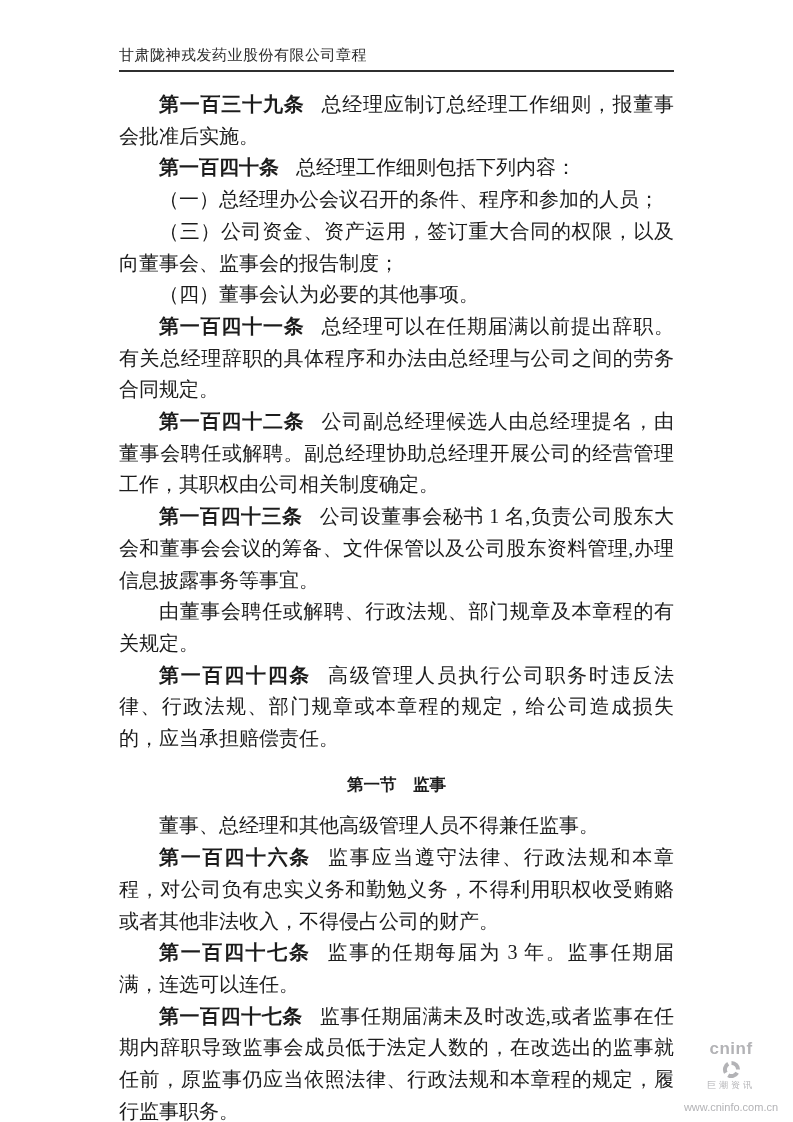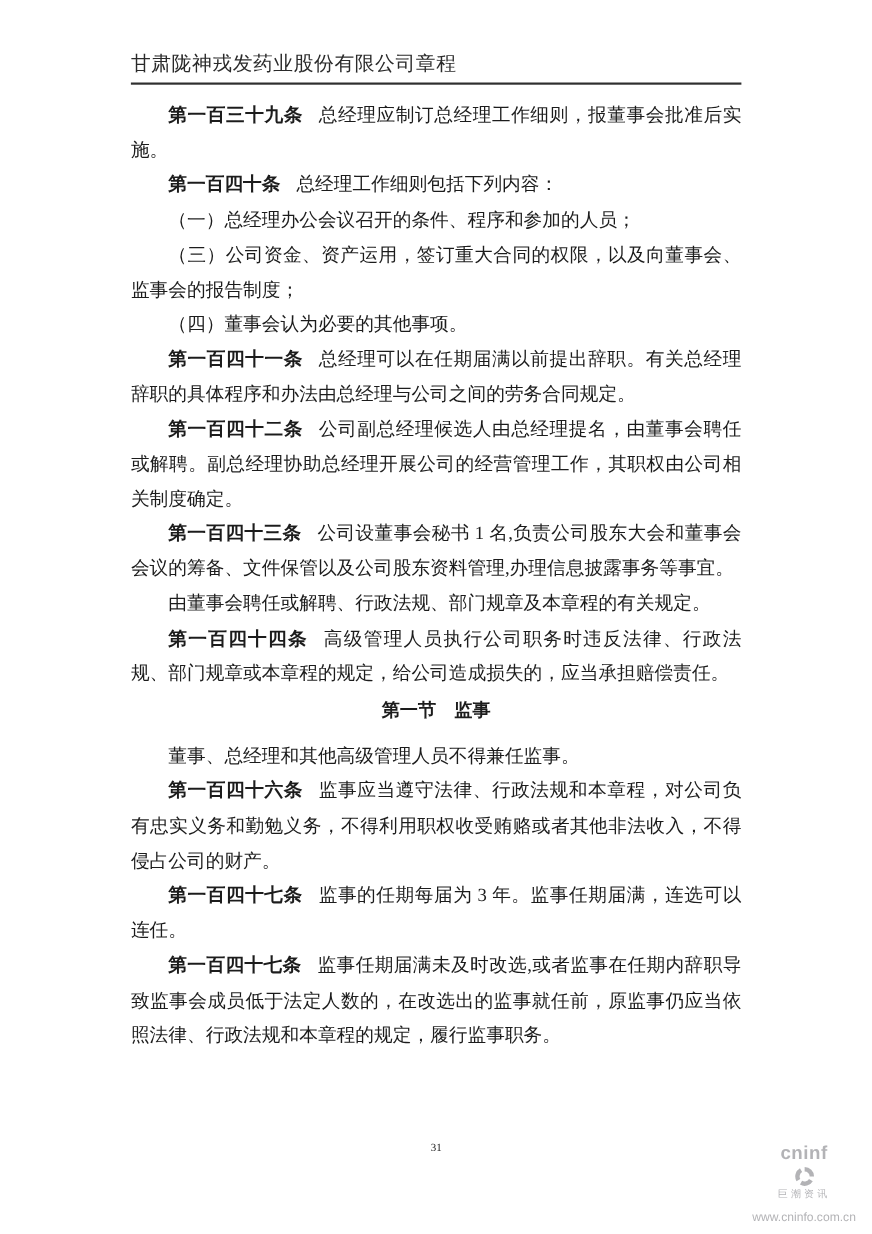--- a/index.html
+++ b/index.html
@@ -8,33 +8,33 @@
     width:793px;height:1122px;
     margin:0 auto;
     background:#ffffff;
     font-family:"Liberation Serif","DejaVu Serif",serif;
     color:#1c1c1c;
     overflow:hidden;
   }
   .header{
     position:absolute;
     left:119px;width:555px;top:46px;
-    font-size:18px;
+    font-size:15px;
     letter-spacing:0.5px;
     color:#2a2a2a;
     padding-bottom:5px;
     border-bottom:2px solid #2f2f2f;
   }
   .doc-body{
     position:absolute;
     left:119px;width:555px;top:89px;
   }
   .doc-body p{
     margin:0;
-    font-size:17px;
+    font-size:20px;
     line-height:31.7px;
     text-align:justify;
   }
   .doc-body p.article,
   .doc-body p.body{
     text-indent:2em;
   }
   .doc-body p b.num{
     font-weight:bold;
     margin-right:0.85em;
@@ -43,21 +43,21 @@
   .doc-body p.chapter{
     text-align:center;
     font-weight:bold;
     font-size:17px;
     margin-top:10px;
   }
   .doc-body p.section{
     text-align:center;
     font-weight:bold;
     font-size:16.5px;
-    margin-top:2px;
+    margin-top:14px;
     margin-bottom:10px;
   }
   .page-number{
     position:absolute;
     left:0;right:0;top:1038px;
     text-align:center;
     font-size:10px;
     color:#222;
   }
   .watermark{

